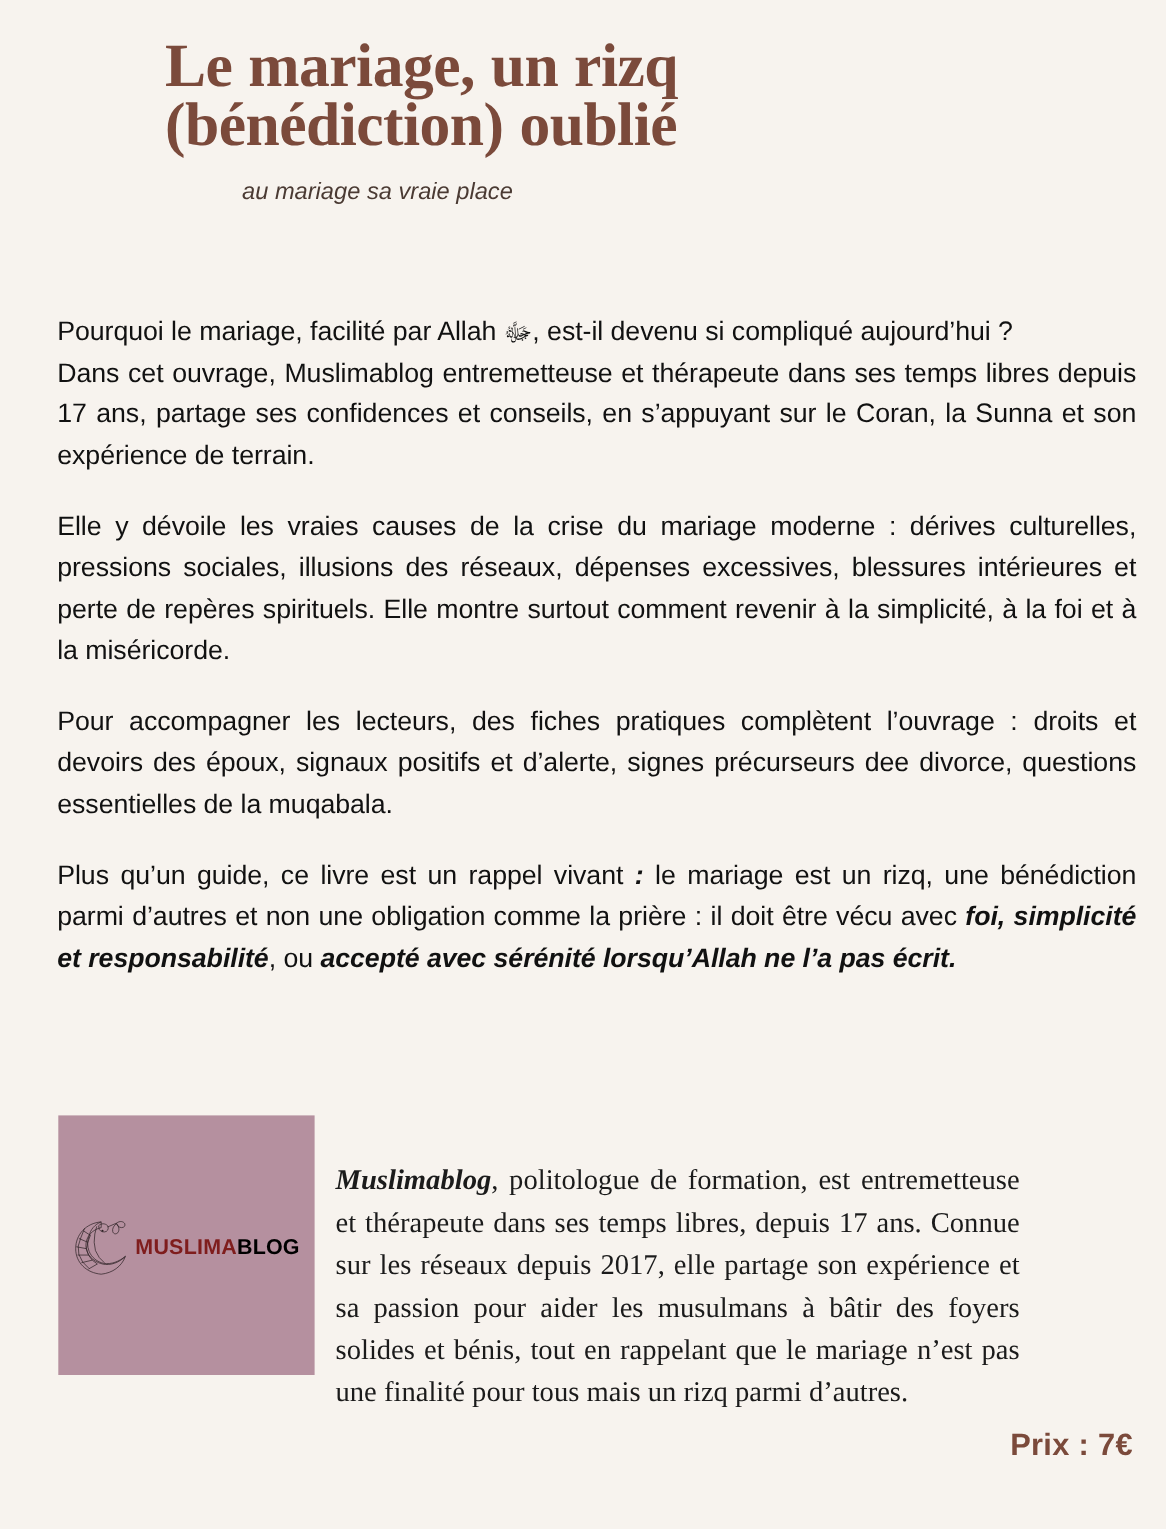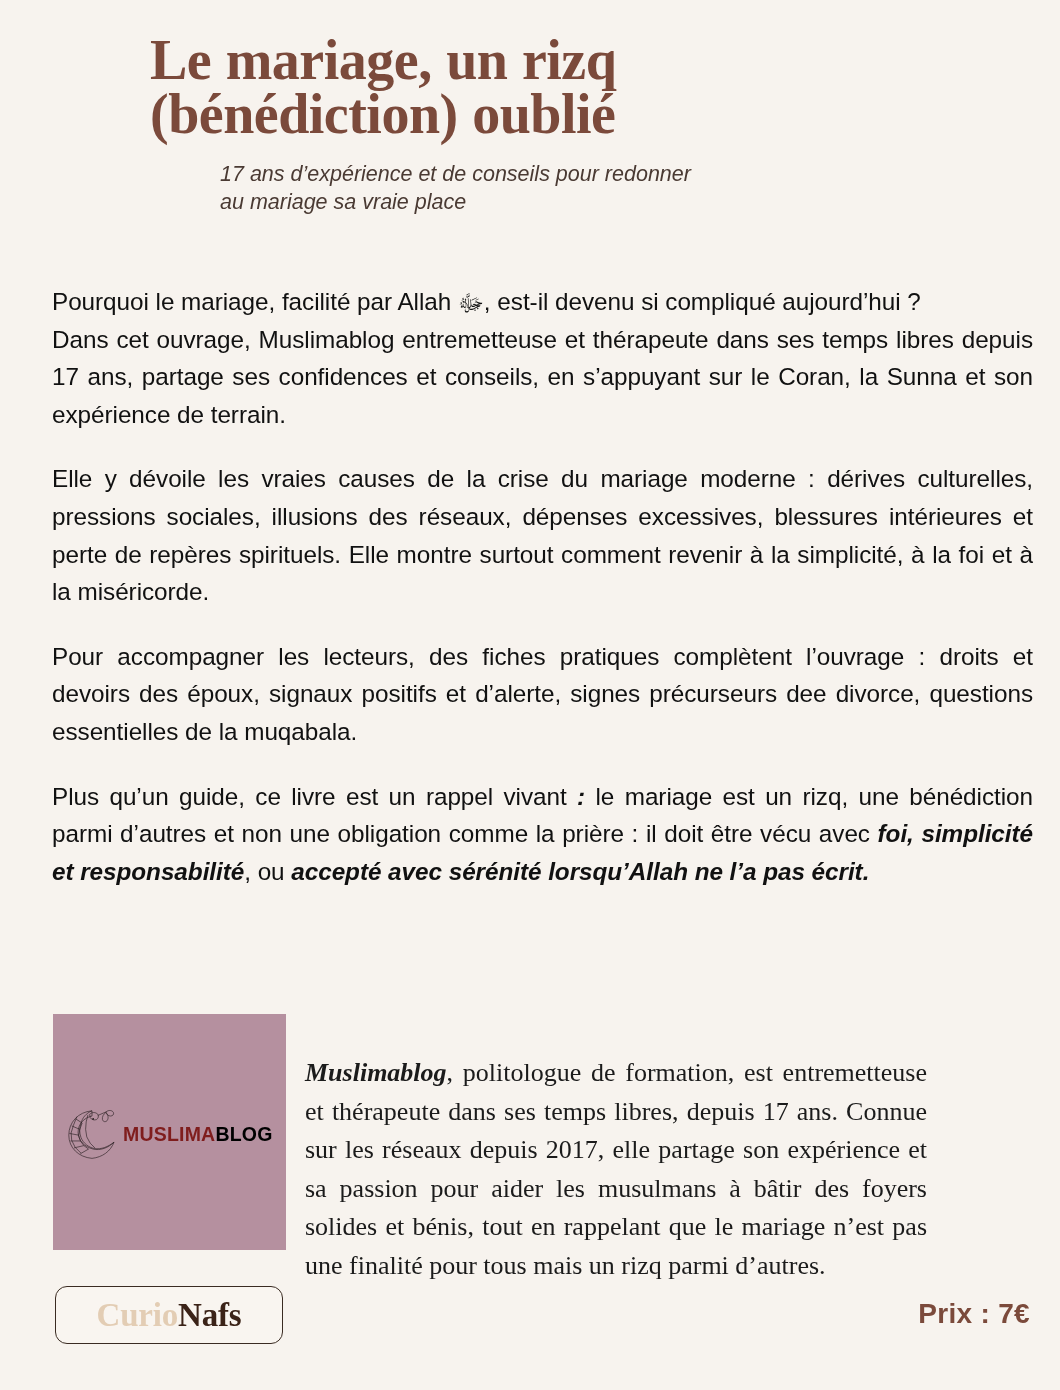--- a/index.html
+++ b/index.html
@@ -191,21 +191,20 @@
 <body>
 
 <div class="page">
 
   <div class="header">
     <h1 class="book-title">
       <span class="tline">Le mariage, un rizq</span>
       <span class="tline">(bénédiction) oublié</span>
     </h1>
     <div class="book-subtitle">
-      <span class="sline">17 ans d’expérience et de conseils pour redonner</span>
       <span class="sline">au mariage sa vraie place</span>
     </div>
   </div>
 
   <div class="body-copy">
 
     <p class="para">
       <span>Pourquoi le mariage, facilité par Allah </span><span class="allah-glyph">ﷻ</span><span>, est-il devenu si compliqué aujourd’hui ?</span><br>
       <span>Dans cet ouvrage, Muslimablog entremetteuse et thérapeute dans ses temps libres depuis 17 ans, partage ses confidences et conseils, en s’appuyant sur le Coran, la Sunna et son expérience de terrain.</span>
     </p>
@@ -246,19 +245,16 @@
       </div>
     </div>
 
     <p class="author-bio">
       <span class="author-name">Muslimablog</span><span>, politologue de formation, est entremetteuse et thérapeute dans ses temps libres, depuis 17 ans. Connue sur les réseaux depuis 2017, elle partage son expérience et sa passion pour aider les musulmans à bâtir des foyers solides et bénis, tout en rappelant que le mariage n’est pas une finalité pour tous mais un rizq parmi d’autres.</span>
     </p>
 
   </div>
 
   <div class="footer">
-    <div class="curio-badge">
-      <span class="logo-text"><span class="c-light">Curio</span><span class="c-dark">Nafs</span></span>
-    </div>
     <div class="price">Prix : 7€</div>
   </div>
 
 </div>
 
 </body></html>

